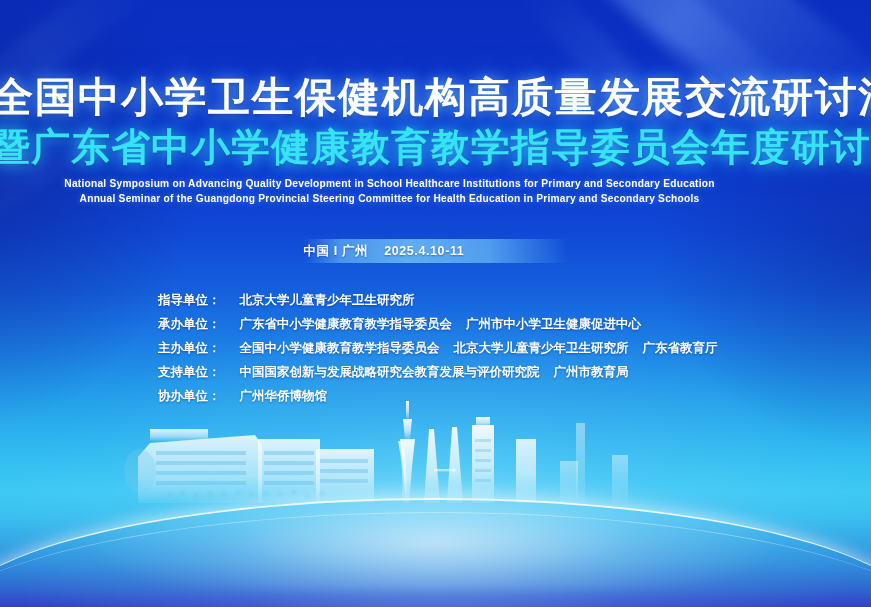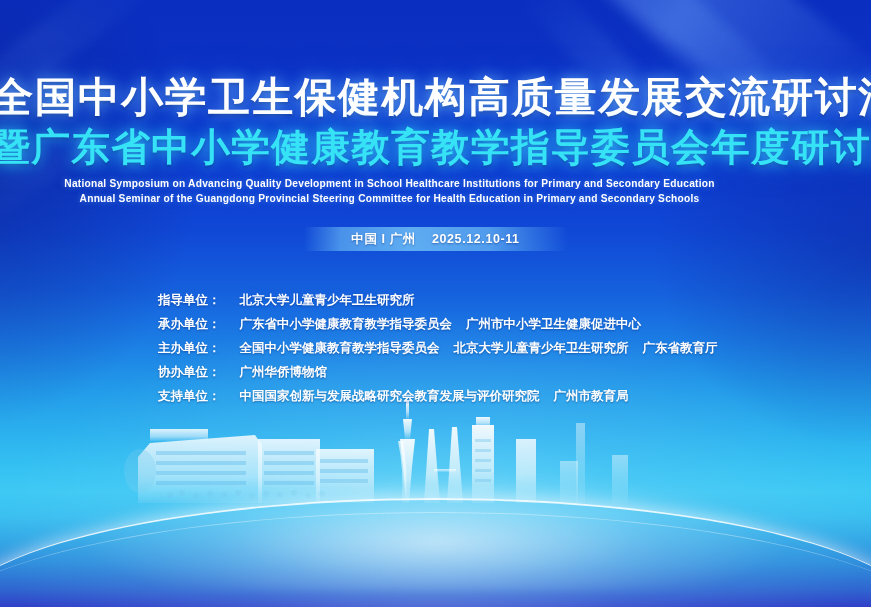--- a/index.html
+++ b/index.html
@@ -181,34 +181,34 @@
     letter-spacing: 0.25px;
     white-space: nowrap;
     text-shadow: 0 0 6px rgba(120,200,255,0.5);
     transform: scaleX(0.97);
   }
 
   
   .banner {
     position: absolute;
     left: 50%;
-    top: 227px;
+    top: 239px;
     width: 264px;
     margin-left: -132px;
     height: 24px;
     background: linear-gradient(90deg,
       rgba(120,205,250,0) 0%,
       rgba(120,205,250,0.55) 14%,
       rgba(125,210,252,0.72) 40%,
       rgba(120,205,250,0.62) 70%,
       rgba(110,195,248,0.18) 92%,
       rgba(110,195,248,0) 100%);
     display: flex;
     align-items: center;
-    justify-content: center;
+    justify-content: flex-start;
   }
   .banner-text {
     font-size: 12.5px;
     font-weight: bold;
     color: #ffffff;
     letter-spacing: 0.6px;
     white-space: nowrap;
     text-shadow: 0 1px 2px rgba(0,40,110,0.45);
   }
   .banner-city { margin-right: 16px; }
@@ -345,24 +345,24 @@
     <div class="title-line2">暨广东省中小学健康教育教学指导委员会年度研讨活动</div>
   </div>
 
   <div class="subtitle-wrap">
     <div class="subtitle">National Symposium on Advancing Quality Development in School Healthcare Institutions for Primary and Secondary Education</div>
     <div class="subtitle">Annual Seminar of the Guangdong Provincial Steering Committee for Health Education in Primary and Secondary Schools</div>
   </div>
 
   <div class="banner">
     <span class="banner-text banner-city">中国 I 广州</span>
-    <span class="banner-text">2025.12.10-11</span>
+    <span class="banner-text">2025.4.10-11</span>
   </div>
 
   <div class="orgs">
       <div class="org-row"><span class="org-label">指导单位：</span><span>北京大学儿童青少年卫生研究所</span></div>
       <div class="org-row"><span class="org-label">承办单位：</span><span>广东省中小学健康教育教学指导委员会</span><span class="org-sep"></span><span>广州市中小学卫生健康促进中心</span></div>
       <div class="org-row"><span class="org-label">主办单位：</span><span>全国中小学健康教育教学指导委员会</span><span class="org-sep"></span><span>北京大学儿童青少年卫生研究所</span><span class="org-sep"></span><span>广东省教育厅</span></div>
+      <div class="org-row"><span class="org-label">支持单位：</span><span>中国国家创新与发展战略研究会教育发展与评价研究院</span><span class="org-sep"></span><span>广州市教育局</span></div>
       <div class="org-row"><span class="org-label">协办单位：</span><span>广州华侨博物馆</span></div>
-      <div class="org-row"><span class="org-label">支持单位：</span><span>中国国家创新与发展战略研究会教育发展与评价研究院</span><span class="org-sep"></span><span>广州市教育局</span></div>
     </div>
 
 </div>
 
 </body></html>

